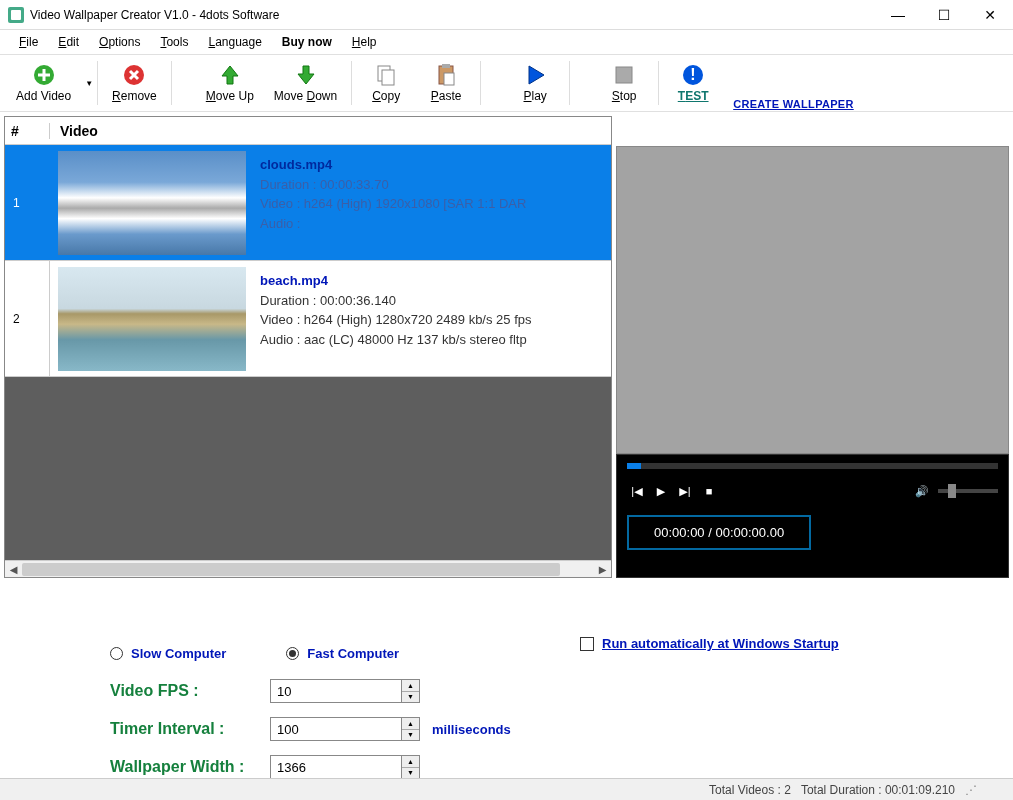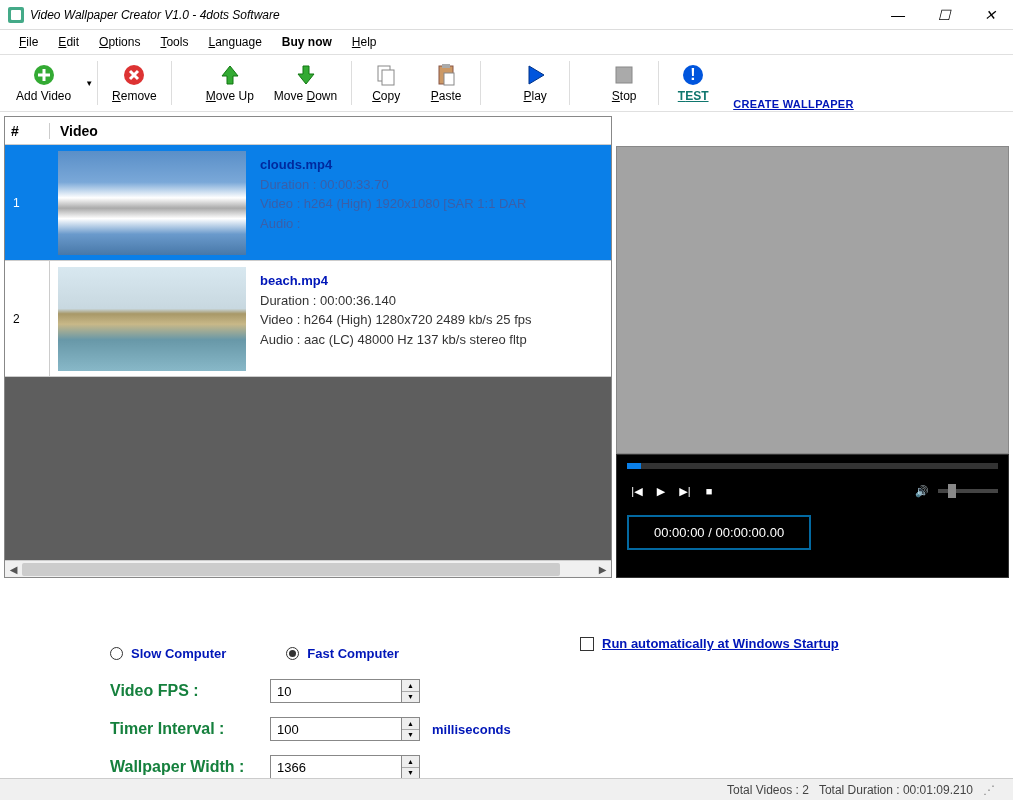--- a/index.html
+++ b/index.html
@@ -1,17 +1,17 @@
 <!DOCTYPE html>
 <html><head>
 <meta charset="utf-8">
 <style>
 * { box-sizing: border-box; margin: 0; padding: 0; }
 body { font-family: "Segoe UI", Tahoma, sans-serif; font-size: 12px; background: #fff; width: 1013px; height: 800px; overflow: hidden; color: #000; }
-.titlebar { height: 30px; display: flex; align-items: center; padding: 0 0 0 8px; border-bottom: 1px solid #ddd; font-style: italic; }
+.titlebar { height: 30px; display: flex; align-items: center; padding: 0 0 0 8px; border-bottom: 1px solid #ddd; }
 .titlebar-icon { width: 16px; height: 16px; margin-right: 6px; }
 .titlebar-text { flex: 1; font-size: 12px; }
 .titlebar-btns { display: flex; }
 .titlebar-btn { width: 46px; height: 30px; display: flex; align-items: center; justify-content: center; font-size: 14px; }
 .menubar { height: 24px; display: flex; align-items: center; padding: 0 10px; gap: 2px; }
 .menubar-item { padding: 3px 9px; font-size: 12px; }
 .menubar-item.bold { font-weight: bold; }
 .menubar-item u { text-decoration: underline; }
 .toolbar { height: 58px; display: flex; align-items: center; border-top: 1px solid #e0e0e0; border-bottom: 1px solid #e0e0e0; padding: 0 6px; }
 .toolbar-btn { display: flex; flex-direction: column; align-items: center; justify-content: center; padding: 4px 10px; min-width: 60px; height: 54px; font-size: 12px; }
@@ -63,21 +63,21 @@
 .spinner { width: 150px; height: 24px; border: 1px solid #888; display: flex; background: #fff; }
 .spinner-input { flex: 1; padding: 0 6px; font-size: 13px; display: flex; align-items: center; }
 .spinner-btns { width: 18px; border-left: 1px solid #888; display: flex; flex-direction: column; }
 .spinner-up, .spinner-dn { flex: 1; font-size: 7px; display: flex; align-items: center; justify-content: center; background: #eee; }
 .spinner-up { border-bottom: 1px solid #aaa; }
 .unit { margin-left: 12px; color: #0016b8; font-weight: bold; font-size: 13px; }
 .bottom-right { flex: 1; padding-top: 38px; }
 .checkbox-row { display: flex; align-items: center; gap: 8px; }
 .checkbox { width: 14px; height: 14px; border: 1px solid #333; }
 .checkbox-label { color: #0016b8; font-weight: bold; text-decoration: underline; font-size: 13px; }
-.statusbar { position: absolute; bottom: 0; left: 0; right: 0; height: 22px; background: #f0f0f0; border-top: 1px solid #ccc; display: flex; align-items: center; justify-content: flex-end; padding: 0 18px; font-size: 12px; color: #444; gap: 10px; }
+.statusbar { position: absolute; bottom: 0; left: 0; right: 0; height: 22px; background: #f0f0f0; border-top: 1px solid #ccc; display: flex; align-items: center; justify-content: flex-end; padding: 0 36px; font-size: 12px; color: #444; gap: 10px; }
 .thumb-clouds { background: linear-gradient(to bottom, #5a8fc8 0%, #7aa8d8 30%, #fff 45%, #aaa 55%, #fff 65%, #6a9acc 80%, #4878a8 100%); }
 .thumb-beach { background: linear-gradient(to bottom, #d8e8f0 0%, #c8d8e0 40%, #a89868 45%, #c8b888 55%, #6898a8 70%, #88b8c8 100%); }
 </style>
 </head>
 <body>
 
 <div class="titlebar">
   <svg class="titlebar-icon" viewBox="0 0 16 16">
       <rect fill="#4a8" width="16" height="16" rx="2"></rect>
       <rect fill="#fff" x="3" y="3" width="10" height="10" rx="1"></rect>

